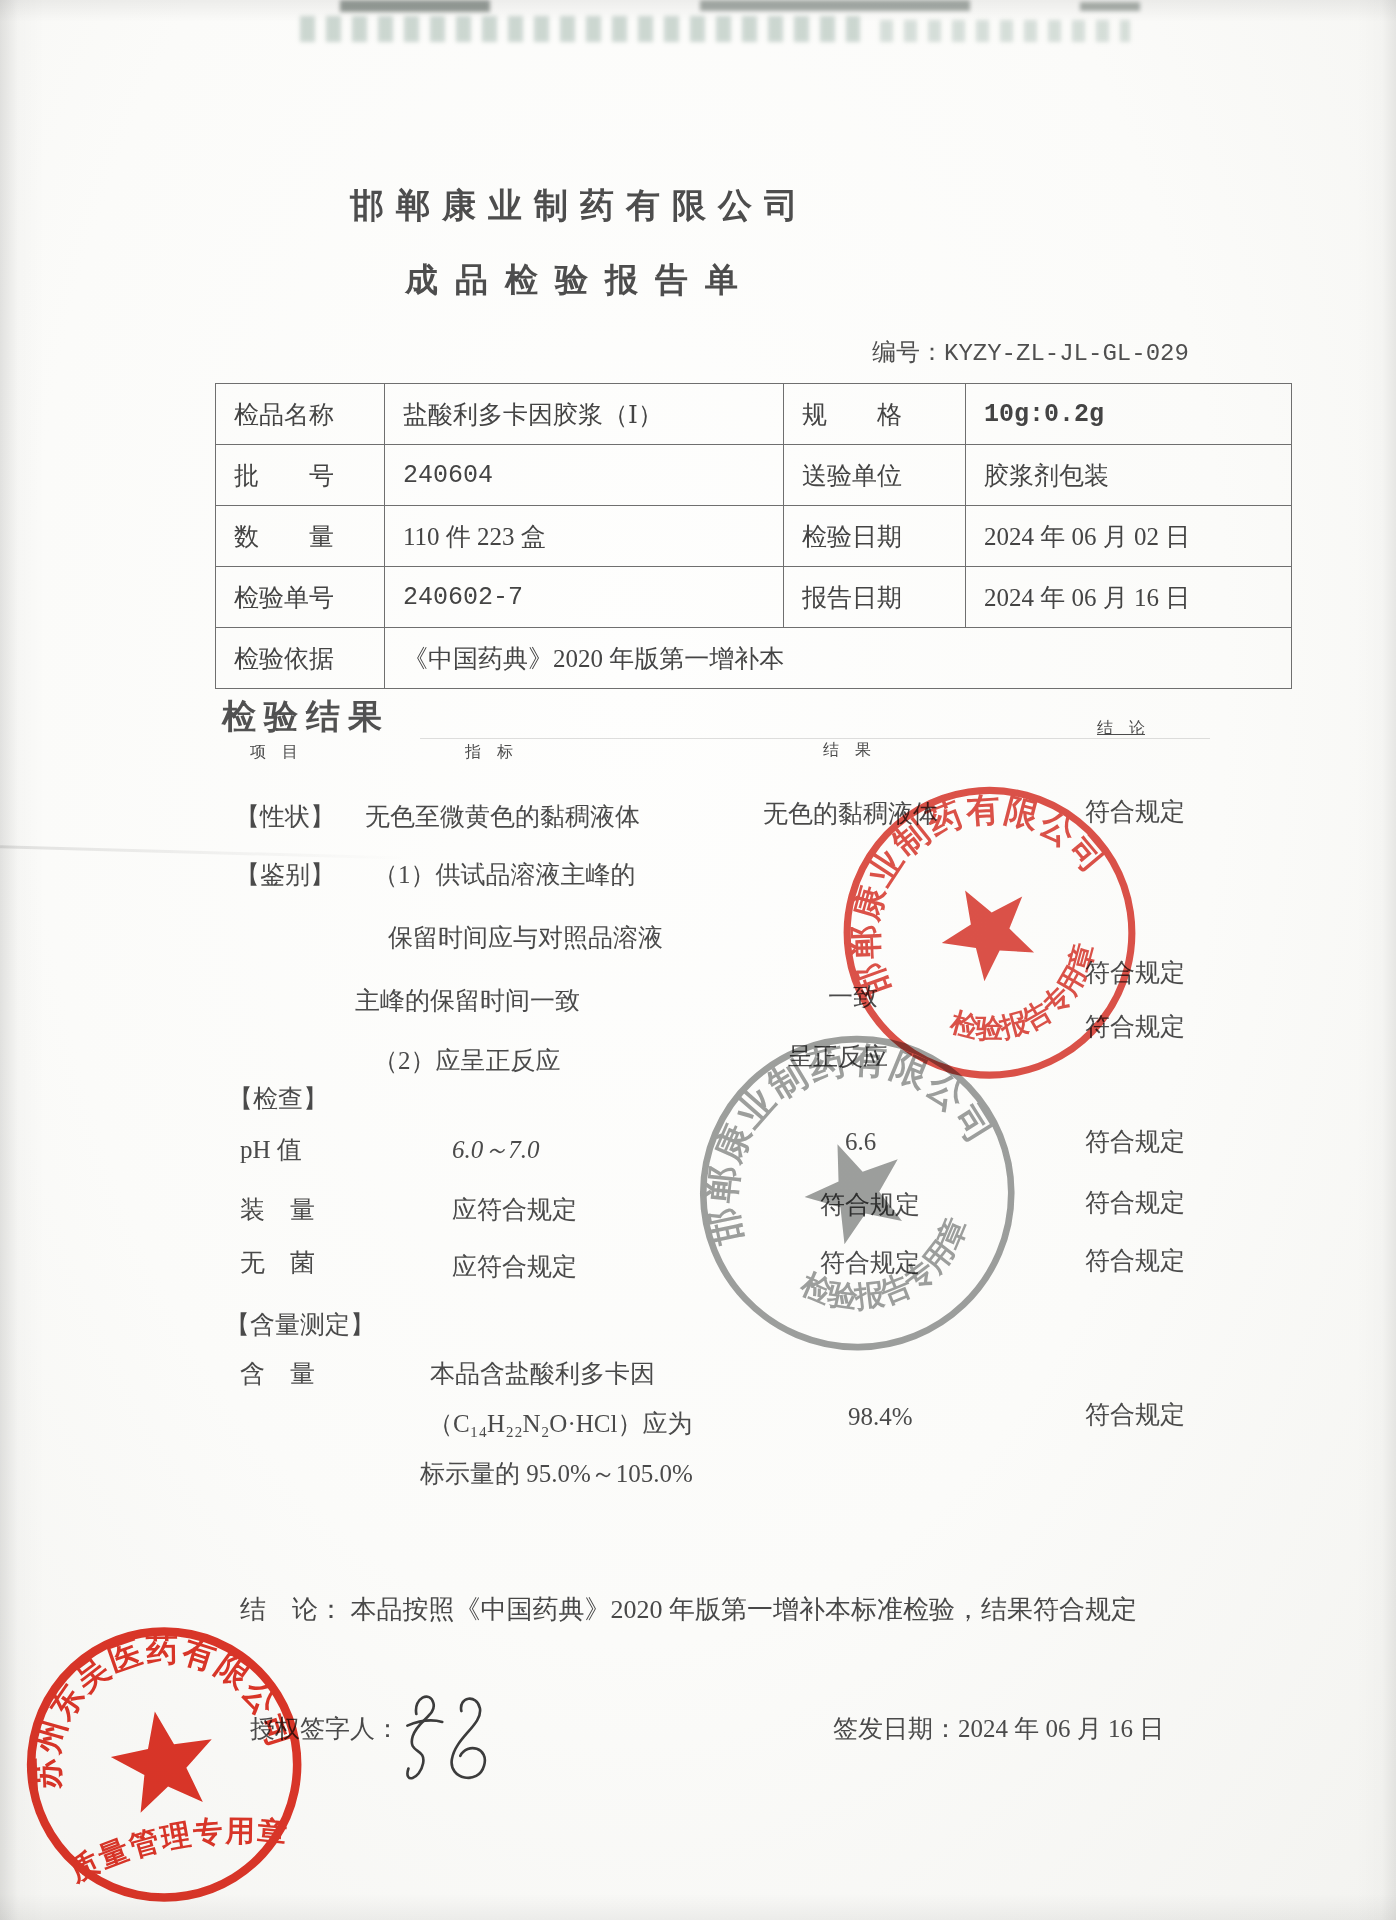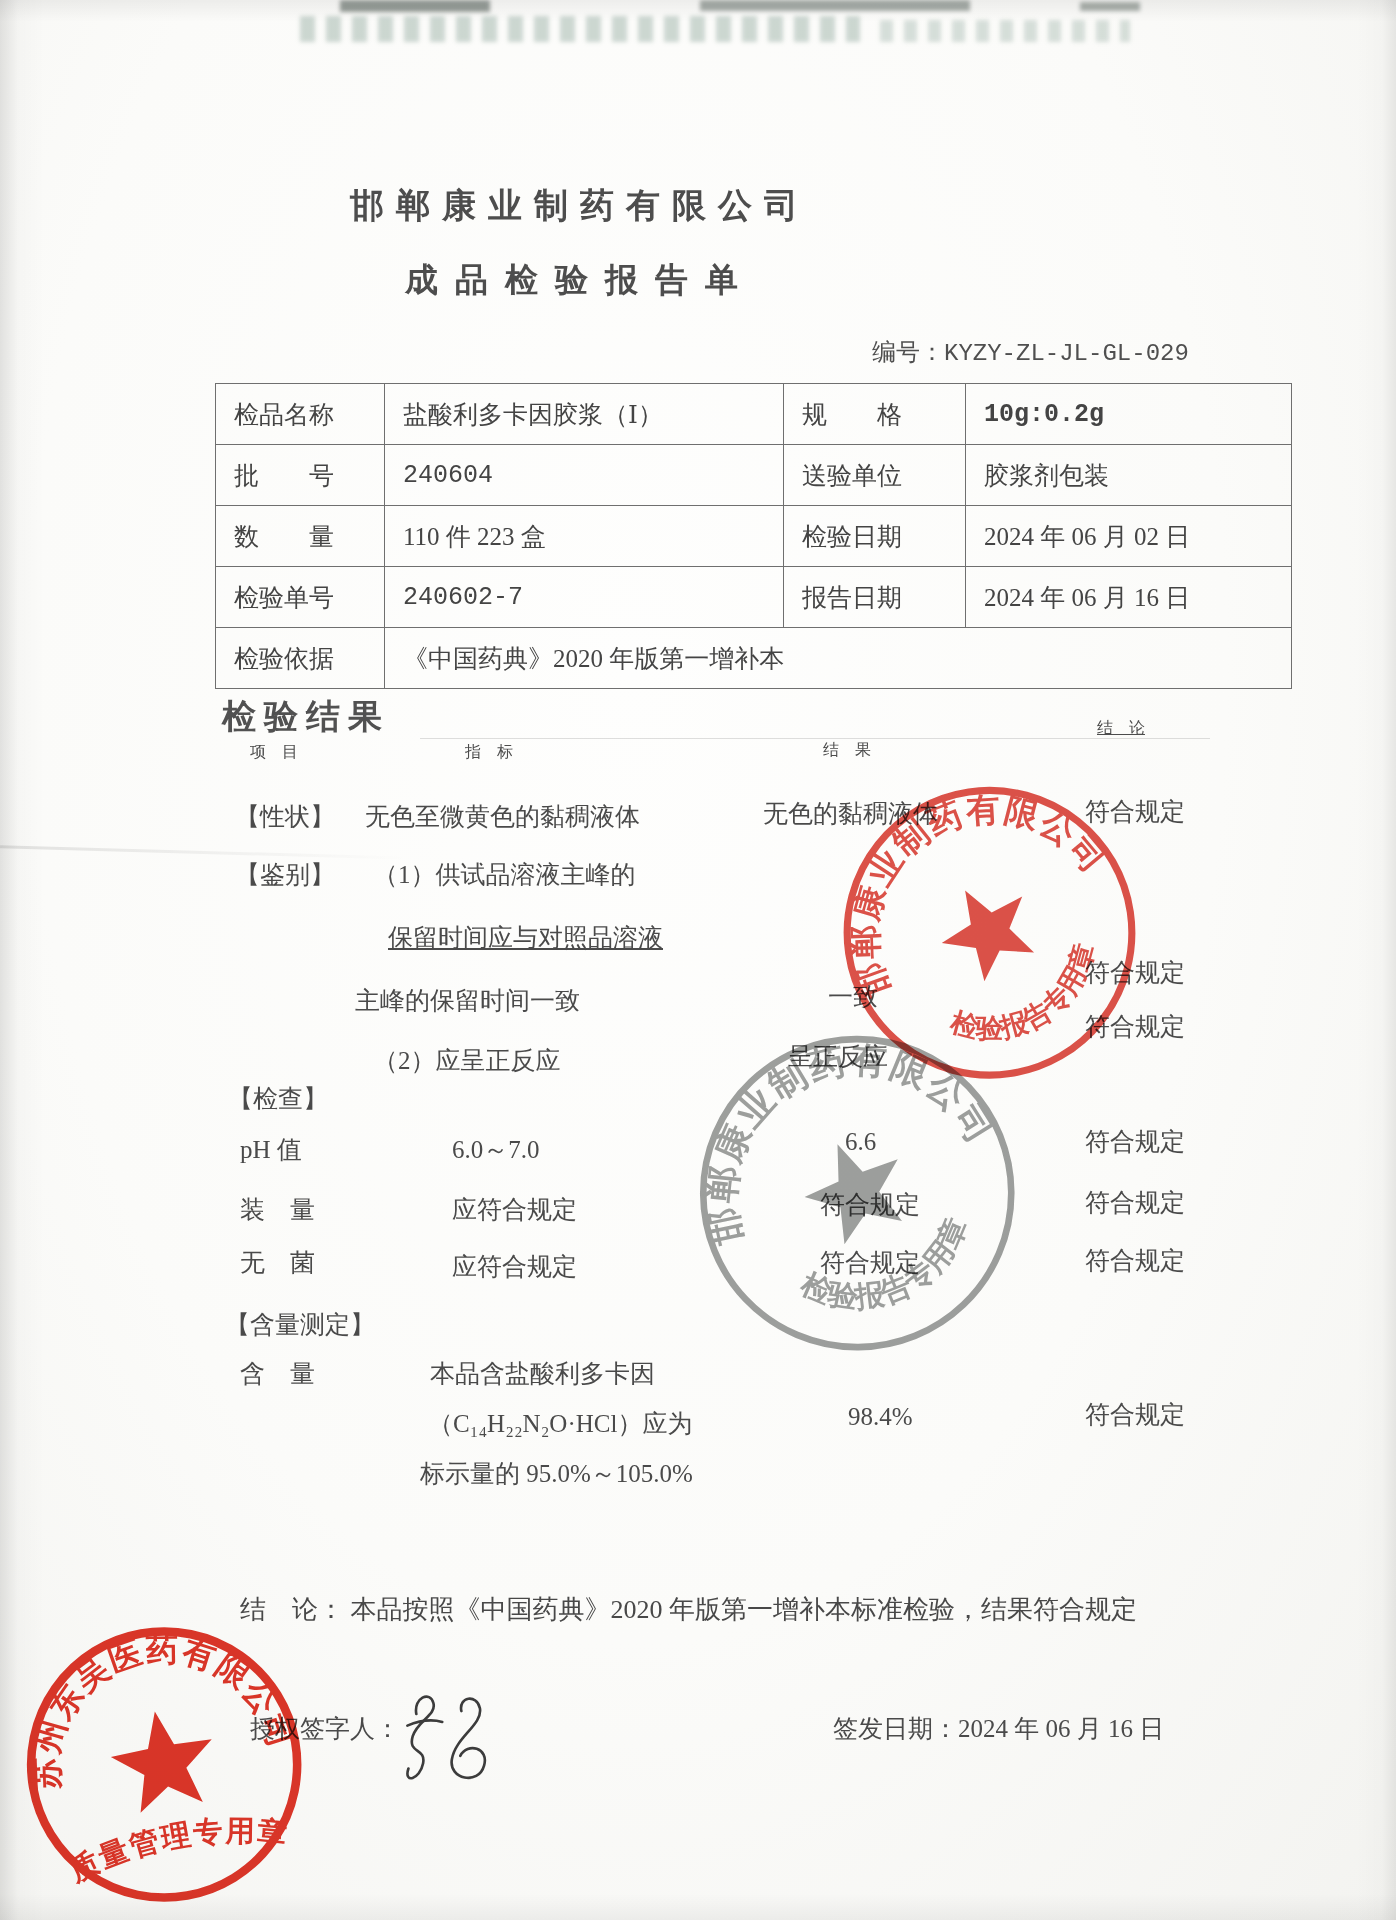--- a/index.html
+++ b/index.html
@@ -115,32 +115,32 @@
   <div class="abs hdr" style="left:823px;top:740px;">结　果</div>
   <div class="abs hdr" style="left:1097px;top:718px;text-decoration:underline;">结　论</div>
 
   <div class="abs r" style="left:235px;top:800px;">【性状】</div>
   <div class="abs r" style="left:365px;top:800px;">无色至微黄色的黏稠液体</div>
   <div class="abs r" style="left:763px;top:797px;">无色的黏稠液体</div>
   <div class="abs r" style="left:1085px;top:795px;">符合规定</div>
 
   <div class="abs r" style="left:235px;top:858px;">【鉴别】</div>
   <div class="abs r" style="left:373px;top:858px;">（1）供试品溶液主峰的</div>
-  <div class="abs r" style="left:388px;top:921px;text-decoration:underline;">保留时间应与对照品溶液</div>
+  <div class="abs r" style="left:388px;top:921px;">保留时间应与对照品溶液</div>
   <div class="abs r" style="left:355px;top:984px;">主峰的保留时间一致</div>
   <div class="abs r" style="left:828px;top:980px;">一致</div>
   <div class="abs r" style="left:1085px;top:956px;">符合规定</div>
   <div class="abs r" style="left:373px;top:1044px;">（2）应呈正反应</div>
   <div class="abs r" style="left:788px;top:1040px;">呈正反应</div>
   <div class="abs r" style="left:1085px;top:1010px;">符合规定</div>
 
   <div class="abs r" style="left:228px;top:1082px;">【检查】</div>
 
   <div class="abs r" style="left:240px;top:1133px;">pH 值</div>
-  <div class="abs r" style="left:452px;top:1133px;">6.0～7.0</div>
+  <div class="abs r" style="left:452px;top:1133px;font-style:italic;">6.0～7.0</div>
   <div class="abs r" style="left:845px;top:1128px;">6.6</div>
   <div class="abs r" style="left:1085px;top:1125px;">符合规定</div>
 
   <div class="abs r" style="left:240px;top:1193px;">装　量</div>
   <div class="abs r" style="left:452px;top:1193px;">应符合规定</div>
   <div class="abs r" style="left:820px;top:1188px;">符合规定</div>
   <div class="abs r" style="left:1085px;top:1186px;">符合规定</div>
 
   <div class="abs r" style="left:240px;top:1246px;">无　菌</div>
   <div class="abs r" style="left:452px;top:1250px;">应符合规定</div>

